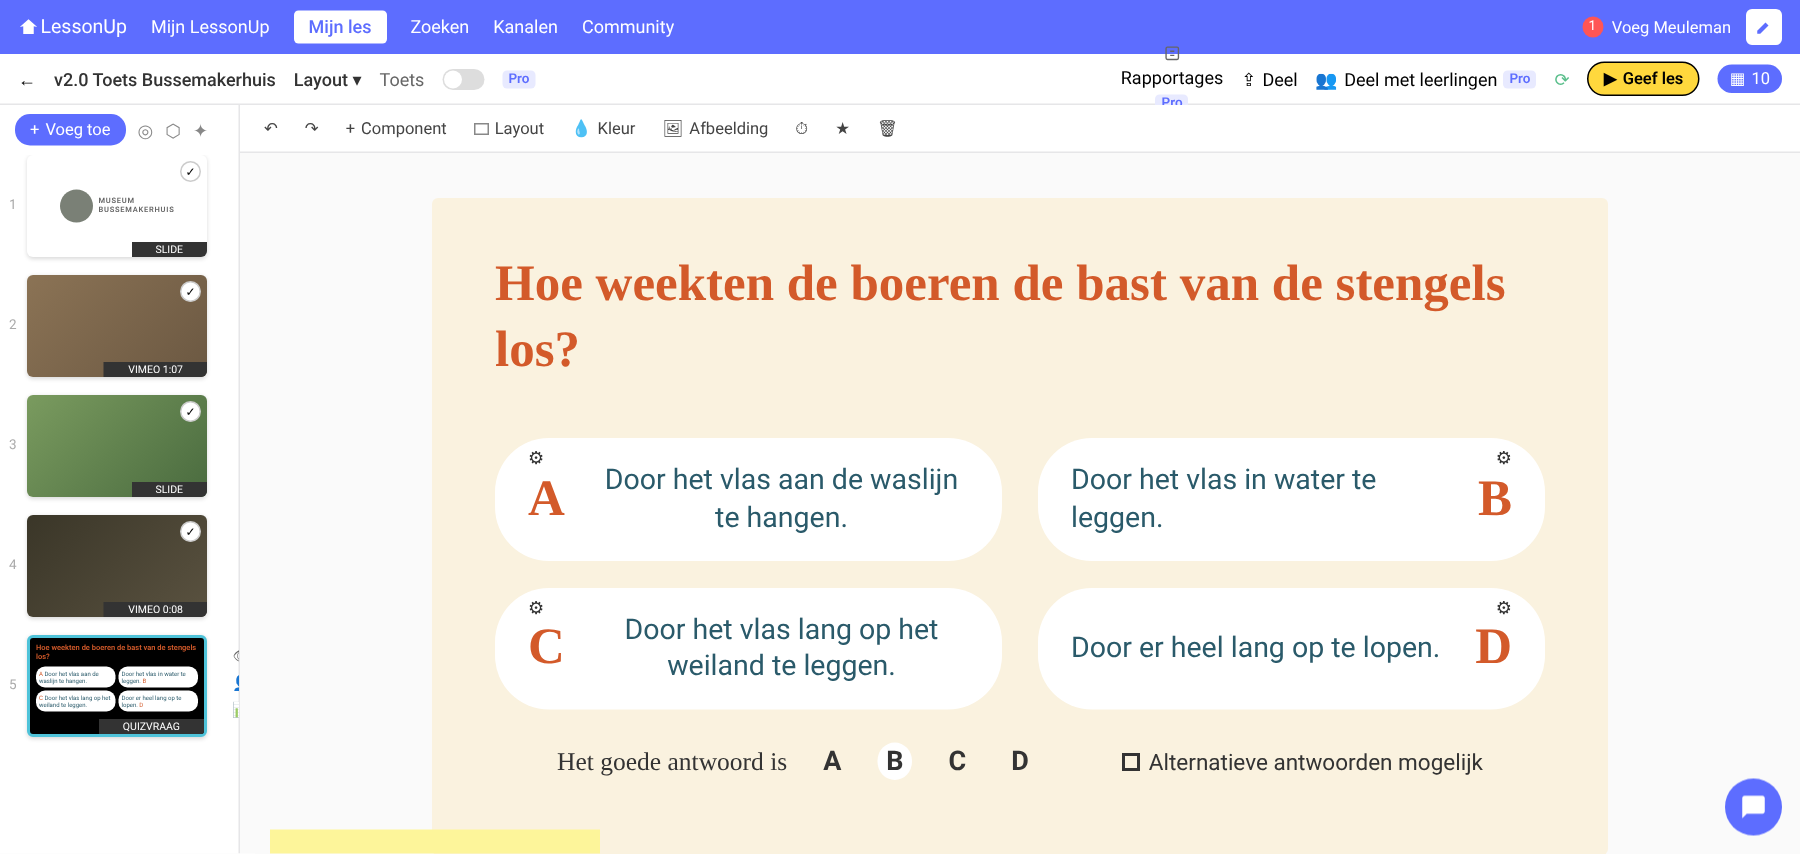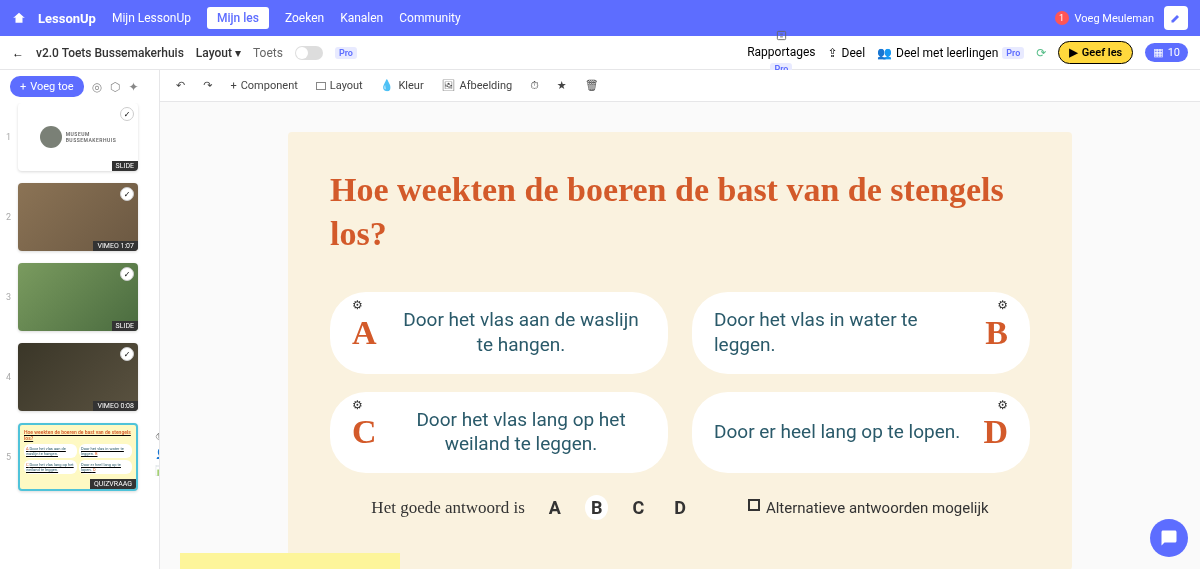--- a/index.html
+++ b/index.html
@@ -15,21 +15,21 @@
       height: 36px;
       display: flex;
       align-items: center;
       padding: 0 12px;
       color: #fff;
       font-size: 12px;
       justify-content: space-between;
     }
     .nav-left { display: flex; align-items: center; gap: 16px; }
     .nav-right { display: flex; align-items: center; gap: 10px; }
-    .logo { display: flex; align-items: flex-start; gap: 12px; font-weight: 700; font-size: 13px; }
+    .logo { display: flex; align-items: flex-start; gap: 1px; font-weight: 400; font-size: 13px; }
     .nav-link { cursor: pointer; }
     .nav-link.active { background: #fff; color: #5d6dff; padding: 4px 10px; border-radius: 3px; font-weight: 500; }
     .user-badge { display: flex; align-items: center; gap: 6px; font-size: 11px; }
     .notif-dot { background: #ff5555; color: #fff; border-radius: 50%; width: 14px; height: 14px; display: flex; align-items: center; justify-content: center; font-size: 9px; }
     .edit-btn { background: #fff; color: #5d6dff; border-radius: 4px; width: 24px; height: 24px; display: flex; align-items: center; justify-content: center; cursor: pointer; }
     
     .sub-bar {
       height: 34px;
       display: flex;
       align-items: center;
@@ -51,26 +51,26 @@
     .sidebar { width: 160px; border-right: 1px solid #e6e6e8; display:flex; flex-direction:column; }
     .sidebar-top { display:flex; align-items:center; gap:8px; padding:6px 10px; }
     .voeg-btn { background: #5d6dff; color:#fff; padding: 4px 10px; border-radius: 10px; font-size: 11px; display:flex; align-items:center; gap:4px; cursor:pointer; }
     .sidebar-icons { display:flex; gap:8px; color:#888; font-size:12px; }
     .thumbs { flex:1; overflow-y:auto; padding: 0 6px; }
     .thumb-row { display:flex; align-items:center; gap:4px; margin-bottom:12px; position:relative; }
     .thumb-num { font-size:9px; color:#aaa; width:8px; }
     .thumb { width: 120px; height: 68px; border-radius: 4px; position:relative; background:#f5f5f0; box-shadow: 0 1px 3px rgba(0,0,0,0.15); overflow:hidden; cursor:pointer; }
     .thumb.selected { border: 2px solid #4fc3d9; }
     .thumb-check { position:absolute; top:4px; right:4px; background:#fff; border-radius:50%; width:14px; height:14px; display:flex; align-items:center; justify-content:center; font-size:8px; border:1px solid #ccc; }
-    .thumb-label { position:absolute; bottom:0; right:0; background:#333; color:#fff; font-size:7px; padding:1px 4px; }
+    .thumb-label { position:absolute; bottom:0; right:0; background:#333; color:#fff; font-size:7px; padding:1px 16px; }
     .thumb-img1 { background: #fff; display:flex; align-items:center; justify-content:center; }
     .thumb-img2 { background: linear-gradient(135deg, #8b7355 0%, #6b5842 100%); }
     .thumb-img3 { background: linear-gradient(135deg, #7a9b5f 0%, #4a6b3f 100%); }
     .thumb-img4 { background: linear-gradient(135deg, #3a3628 0%, #5a5240 100%); }
-    .thumb-quiz { background: #fef9c3; padding:4px;text-decoration:underline; }
+    .thumb-quiz { background: #000000; padding:4px; }
     .thumb-quiz-q { font-size:5px; color:#d35a2a; font-weight:600; line-height:1.2; }
     .thumb-quiz-opts { display:grid; grid-template-columns:1fr 1fr; gap:2px; margin-top:3px; }
     .thumb-quiz-opt { background:#fff; border-radius:6px; font-size:4px; padding:2px; color:#2a5a6a; }
     .thumb-side-icons { position:absolute; right:-16px; top:8px; display:flex; flex-direction:column; gap:6px; font-size:10px; color:#666; width:14px; }
     
     .editor { flex:1; display:flex; flex-direction:column; background:#fafafa; }
     .toolbar { height: 32px; border-bottom: 1px solid #e6e6e8; display:flex; align-items:center; padding:0 12px; gap:10px; font-size:11px; color:#444; background:#fff; }
     .tool-item { display:flex; align-items:center; gap:4px; cursor:pointer; padding:2px 4px; }
     
     .canvas-area { flex:1; display:flex; justify-content:center; padding-top:30px; overflow:auto; }
@@ -82,21 +82,21 @@
     .option-text { color:#2a5a6a; font-size: 19px; line-height:1.3; flex:1; }
     .option.right .option-letter { order:2; text-align:right; }
     .option.right .option-text { order:1; }
     .option-gear { position:absolute; top:6px; font-size:12px; color:#333; }
     .option.left .option-gear { left:22px; }
     .option.right .option-gear { right:22px; }
     .answer-row { margin-top:22px; display:flex; align-items:center; justify-content:center; gap:18px; font-size:17px; color:#333; }
     .answer-row .ans-label { font-weight:500;font-family:Liberation Serif, serif; }
     .answer-letter { font-weight:700; font-size:18px; cursor:pointer; padding:2px 6px; }
     .answer-letter.sel { background:#fff; border-radius:50%; }
-    .alt-label { display:flex; align-items:flex-start; gap:6px; font-size:15px; }
+    .alt-label { display:flex; align-items:center; gap:6px; font-size:15px; }
     .checkbox { width:12px; height:12px; border:2px solid #333; }
     
     .chat-bubble { position:fixed; bottom:12px; right:12px; width:38px; height:38px; background:#5d6dff; border-radius:50%; display:flex; align-items:center; justify-content:center; color:#fff; cursor:pointer; }
     
     .yellow-strip { position:absolute; bottom:0; left:180px; width:220px; height:16px; background:#fdf59a; }
     
     .logo-circle { width:22px; height:22px; background:#7a8076; border-radius:50%; }
     .museum-text { font-size:5px; color:#666; font-weight:600; letter-spacing:0.5px; margin-left:4px;}
   </style>
 </head>

